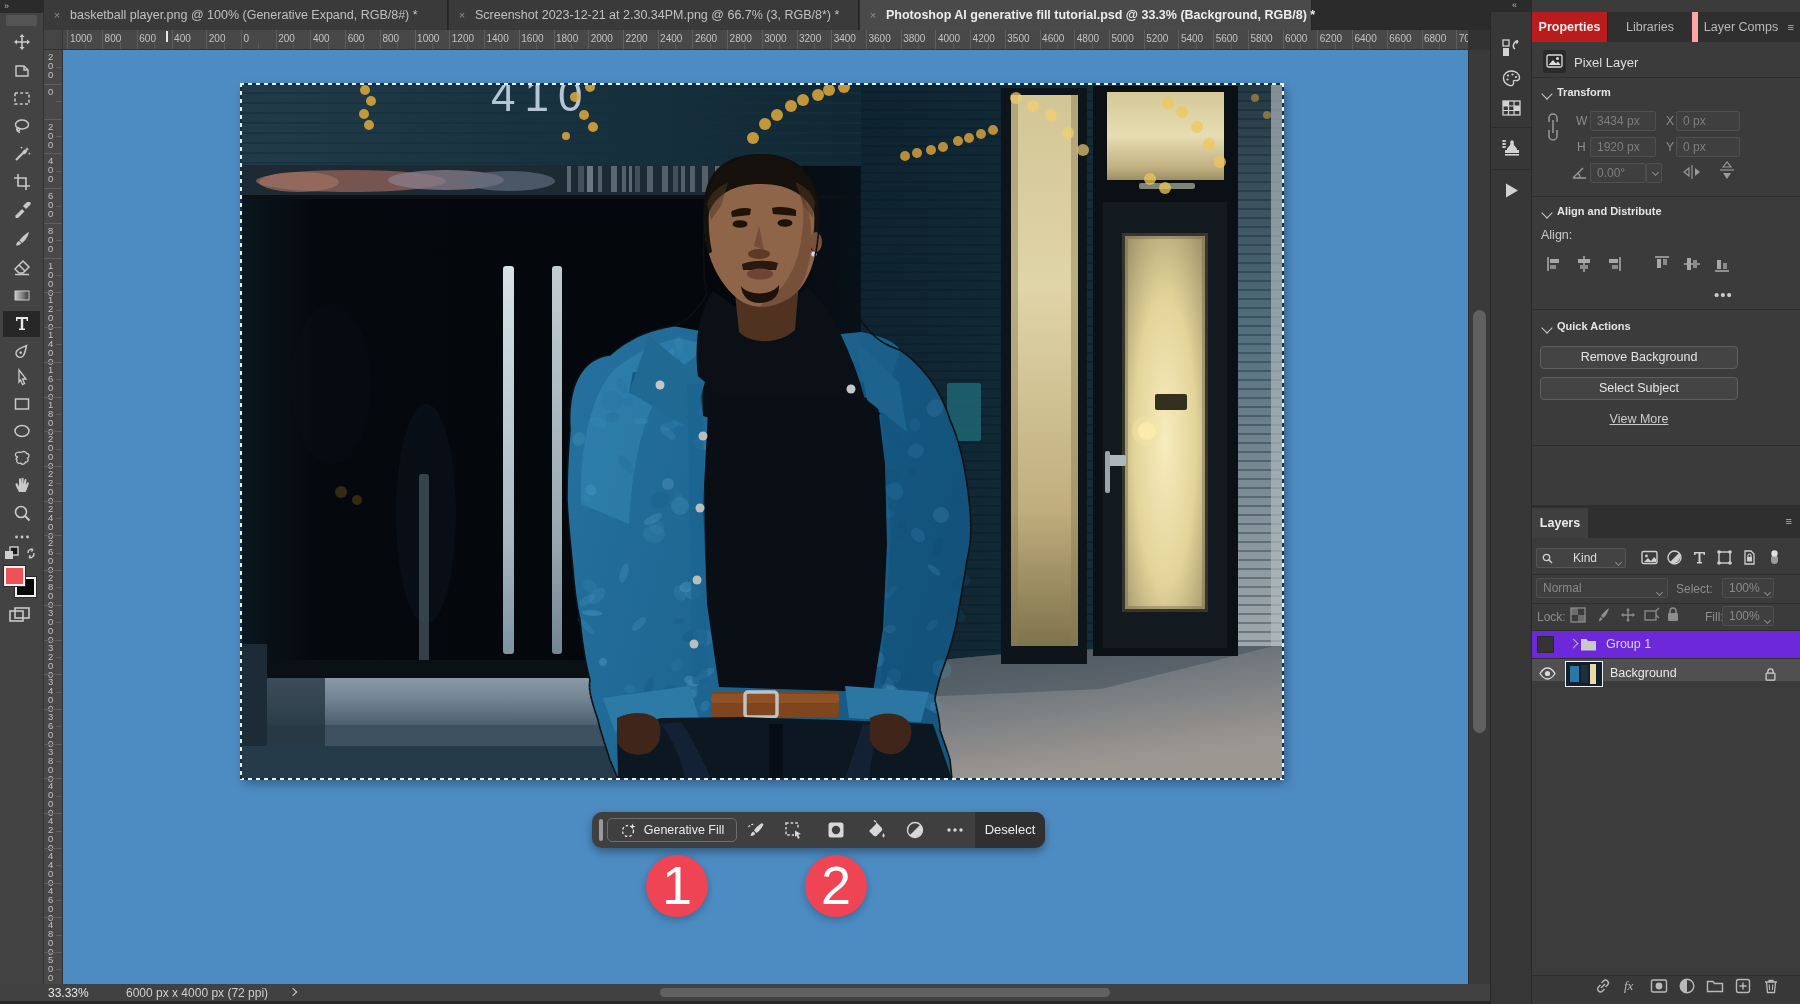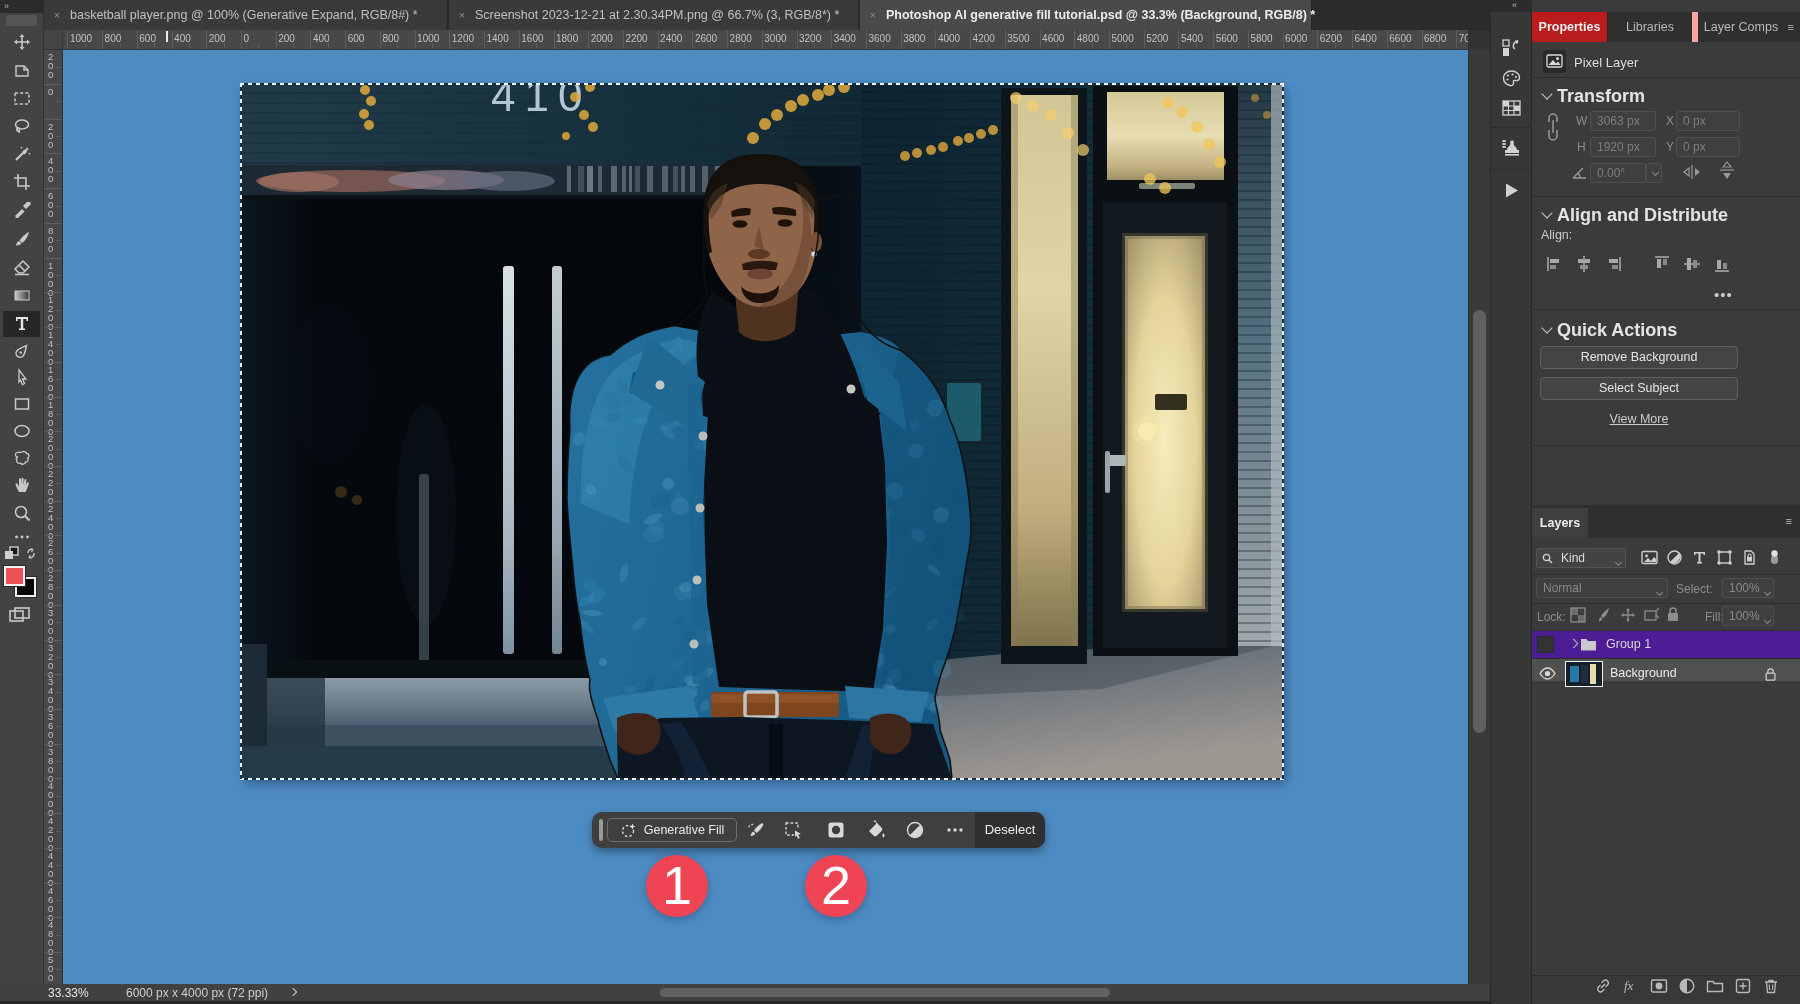--- a/index.html
+++ b/index.html
@@ -40,21 +40,21 @@
 #statusbar{position:absolute;left:0;top:984px;width:1490px;height:17px;background:#414141;color:#e6e6e6;font-size:12px}
 #hthumb{position:absolute;left:660px;top:4px;width:450px;height:9px;background:#616161;border-radius:5px}
 #botstrip{position:absolute;left:0;top:1001px;width:1800px;height:3px;background:#262626}
 
 #iconstrip{position:absolute;left:1490px;top:12px;width:42px;height:992px;background:#373737;border-left:1px solid #282828;border-right:1px solid #282828}
 #rpanel{position:absolute;left:1532px;top:0;width:268px;height:1004px;background:#3b3b3b}
 #rtop{position:absolute;left:1490px;top:0;width:310px;height:12px;background:#2b2b2b}
 .ptabs{position:absolute;left:1532px;top:12px;width:268px;height:30px;background:#2f2f2f}
 .ptab{position:absolute;top:0;height:30px;line-height:30px;font-size:12.5px;color:#b9b9b9;text-align:center}
 .ptab.active{background:#b91c1c;color:#ececec;font-weight:bold}
-.sechead{position:absolute;color:#e4e4e4;font-size:18px;font-weight:bold}
+.sechead{position:absolute;color:#e4e4e4;font-size:11px;font-weight:bold}
 .divider{position:absolute;left:1532px;width:268px;height:1px;background:#2e2e2e}
 .dislab{position:absolute;color:#8d8d8d;font-size:12px}
 .disbox{position:absolute;height:20px;background:#3f3f3f;border:1px solid #4f4f4f;border-radius:2px;color:#7e7e7e;font-size:12px;line-height:18px;padding-left:6px}
 .qbtn{position:absolute;left:1540px;width:198px;height:23px;background:#444;border:1px solid #5f5f5f;border-radius:4px;color:#e4e4e4;font-size:12.5px;text-align:center;line-height:21px}
 
 .lrow{position:absolute;left:1532px;width:268px;color:#d6d6d6;font-size:12.5px}
 </style></head>
 <body>
 <div id="root">
 
@@ -866,21 +866,21 @@
  <div style="position:absolute;left:1574px;top:55px;color:#dedede;font-size:13px">Pixel Layer</div>
  <div class="divider" style="top:77px"></div>
  <div style="position:absolute;left:1543px;top:90px;width:8px;height:8px;border-right:1.6px solid #c9c9c9;border-bottom:1.6px solid #c9c9c9;transform:rotate(45deg)"></div>
  <div class="sechead" style="left:1557px;top:86px">Transform</div>
  <svg style="position:absolute;left:1546px;top:112px" width="14" height="30" viewBox="0 0 14 30">
         <path d="M7,2 a4,4 0 0 1 4,4 V10 M7,2 a4,4 0 0 0 -4,4 V10" stroke="#9a9a9a" stroke-width="1.5" fill="none"></path>
         <path d="M3,18 V24 a4,4 0 0 0 8,0 V18" stroke="#9a9a9a" stroke-width="1.5" fill="none"></path>
         <path d="M7,8 V21" stroke="#9a9a9a" stroke-width="1.5"></path>
       </svg>
  <div class="dislab" style="left:1576px;top:114px">W</div>
- <div class="disbox" style="left:1590px;top:111px;width:66px">3063 px</div>
+ <div class="disbox" style="left:1590px;top:111px;width:66px">3434 px</div>
  <div class="dislab" style="left:1666px;top:114px">X</div>
  <div class="disbox" style="left:1676px;top:111px;width:64px">0 px</div>
  <div class="dislab" style="left:1577px;top:140px">H</div>
  <div class="disbox" style="left:1590px;top:137px;width:66px">1920 px</div>
  <div class="dislab" style="left:1666px;top:140px">Y</div>
  <div class="disbox" style="left:1676px;top:137px;width:64px">0 px</div>
  <svg style="position:absolute;left:1572px;top:165px" width="16" height="14" viewBox="0 0 16 14">
         <path d="M1,13 L11,3 M1,13 H14 M8,13 a7,7 0 0 0 -2,-5" stroke="#9a9a9a" stroke-width="1.4" fill="none"></path>
       </svg>
  <div class="disbox" style="left:1590px;top:163px;width:56px">0.00°</div>
@@ -941,21 +941,21 @@
 
 <div id="layers">
  <div style="position:absolute;left:1532px;top:505px;width:268px;height:33px;background:#2f2f2f"></div>
  <div style="position:absolute;left:1532px;top:508px;width:56px;height:30px;background:#3f3f3f;color:#ececec;font-weight:bold;font-size:12.5px;text-align:center;line-height:30px">Layers</div>
  <div style="position:absolute;right:8px;top:515px;color:#bdbdbd;font-size:11px">≡</div>
  <div style="position:absolute;left:1536px;top:548px;width:90px;height:20px;background:#434343;border:1px solid #555;border-radius:2px;color:#dcdcdc;font-size:12px;line-height:18px">
         <svg width="11" height="11" viewBox="0 0 11 11" style="margin:4px 0 0 5px;float:left">
           <circle cx="4.5" cy="4.5" r="3.2" fill="none" stroke="#cfcfcf" stroke-width="1.3"></circle>
           <path d="M7,7 L10,10" stroke="#cfcfcf" stroke-width="1.4"></path>
         </svg>
-        <span style="float:left;margin-left:8px">Kind</span>
+        <span style="float:left;margin-left:20px">Kind</span>
         <span style="float:right;margin-right:4px;margin-top:5px"><i style="display:inline-block;width:5px;height:5px;border-right:1.4px solid #8a8a8a;border-bottom:1.4px solid #8a8a8a;transform:rotate(45deg);margin-bottom:2px"></i></span>
       </div>
  <svg style="position:absolute;left:1641px;top:549px" width="17" height="17" viewBox="0 0 17 17">
         <rect x="1" y="2.5" width="15" height="12" rx="1.5" fill="none" stroke="#cfcfcf" stroke-width="1.4"></rect>
         <circle cx="5.5" cy="7" r="1.4" fill="#cfcfcf"></circle>
         <path d="M3,13 L7,9 L10,12 L13,8 L15,10 V13 Z" fill="#cfcfcf"></path>
       </svg>
       <svg style="position:absolute;left:1666px;top:549px" width="17" height="17" viewBox="0 0 17 17">
         <circle cx="8.5" cy="8.5" r="6.5" fill="none" stroke="#cfcfcf" stroke-width="1.4"></circle>
         <path d="M4,13 L13,4 A6.5,6.5 0 0 1 4,13" fill="#cfcfcf"></path>
@@ -1002,21 +1002,21 @@
         <path d="M13,4 L16,1 M13,8 L16,11" stroke="#8d8d8d" stroke-width="1.2"></path>
       </svg>
  <svg style="position:absolute;left:1666px;top:606px" width="14" height="17" viewBox="0 0 14 17">
         <rect x="2" y="7" width="10" height="8" rx="1" fill="#8d8d8d"></rect>
         <path d="M4,7 V5 a3,3 0 0 1 6,0 V7" fill="none" stroke="#8d8d8d" stroke-width="1.5"></path>
       </svg>
  <div class="dislab" style="left:1705px;top:610px">Fill:</div>
  <div class="disbox" style="left:1722px;top:606px;width:52px;color:#8a8a8a">100%<span style="float:right;margin-right:3px;margin-top:5px"><i style="display:inline-block;width:5px;height:5px;border-right:1.4px solid #8a8a8a;border-bottom:1.4px solid #8a8a8a;transform:rotate(45deg);margin-bottom:2px"></i></span></div>
  <div class="divider" style="top:630px"></div>
 
- <div class="lrow" style="top:631px;height:27px;background:#4c1d95">
+ <div class="lrow" style="top:631px;height:27px;background:#6d28d9">
    <div style="position:absolute;left:5px;top:5px;width:17px;height:17px;background:#333;border:1px solid #2a2a2a"></div>
    <div style="position:absolute;left:38px;top:9px;width:7px;height:7px;border-right:1.6px solid #b9b9b9;border-top:1.6px solid #b9b9b9;transform:rotate(45deg)"></div>
    <svg style="position:absolute;left:48px;top:6px" width="17" height="15" viewBox="0 0 17 15">
           <path d="M1,2 H6.5 L8,4 H16 V13.5 H1 Z" fill="#c9c9c9"></path>
         </svg>
    <span style="position:absolute;left:74px;top:6px">Group 1</span>
  </div>
  <div class="divider" style="top:658px"></div>
 
  <div class="lrow" style="top:659px;height:22px;background:#505050">

